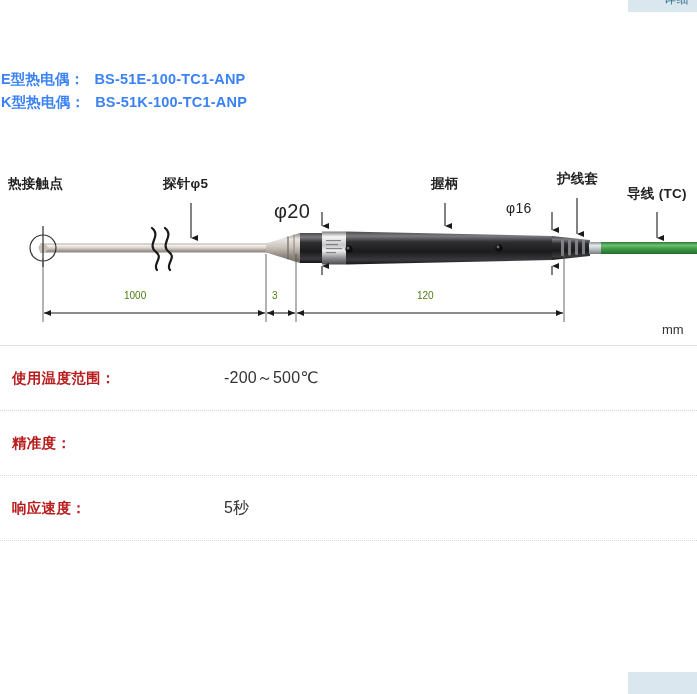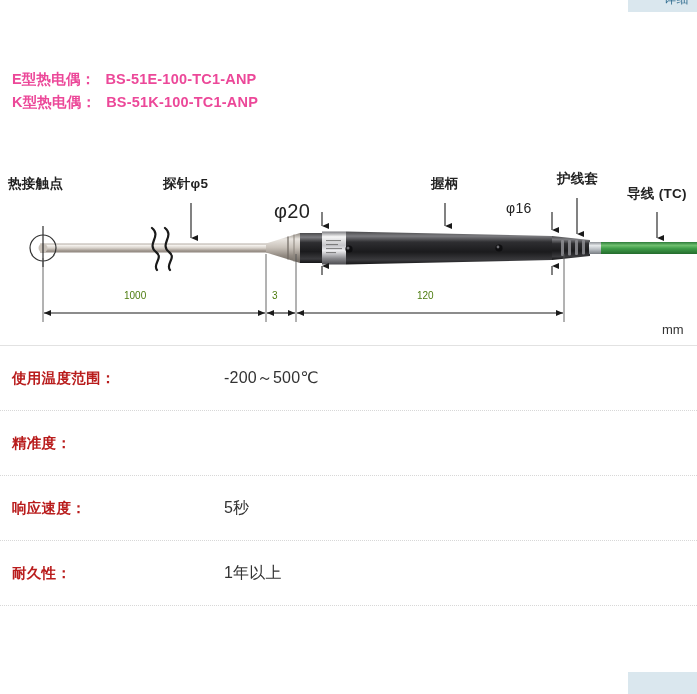--- a/index.html
+++ b/index.html
@@ -31,24 +31,24 @@
   .bottom-tab {
     position: absolute;
     left: 628px; top: 672px;
     width: 69px; height: 26px;
     background: #dae7ee;
   }
 
   
   .models {
     position: absolute;
-    left: 12px; top: 68px;
+    left: 1px; top: 68px;
     font-size: 14.5px;
     font-weight: bold;
-    color: #ec4899;
+    color: #3b82f6;
     line-height: 23px;
     letter-spacing: 0.2px;
   }
   .models .row { white-space: nowrap; }
   .models .label { display: inline-block; }
   .models .code  { display: inline-block; margin-left: 10px; }
 
   
   .diagram {
     position: absolute;
@@ -306,20 +306,16 @@
 
   <div class="spec-row">
     <div class="spec-key">精准度：</div>
   </div>
 
   <div class="spec-row">
     <div class="spec-key">响应速度：</div>
     <div class="spec-val">5秒</div>
   </div>
 
-  <div class="spec-row">
-    <div class="spec-key">耐久性：</div>
-    <div class="spec-val">1年以上</div>
-  </div>
 
 </div>
 
 <div class="bottom-tab"></div>
 
 </body></html>

